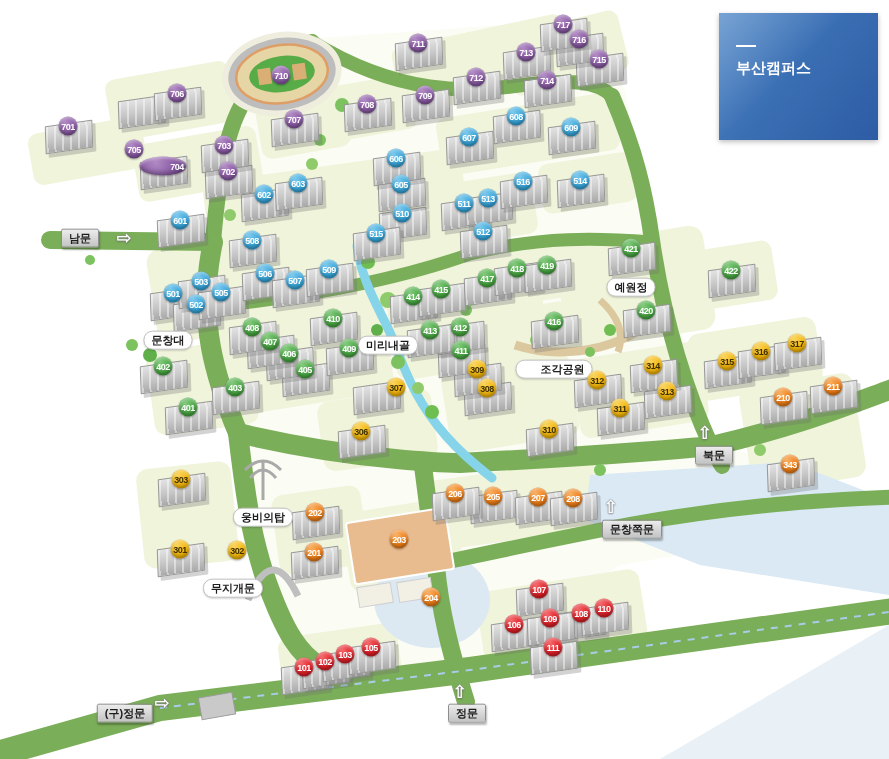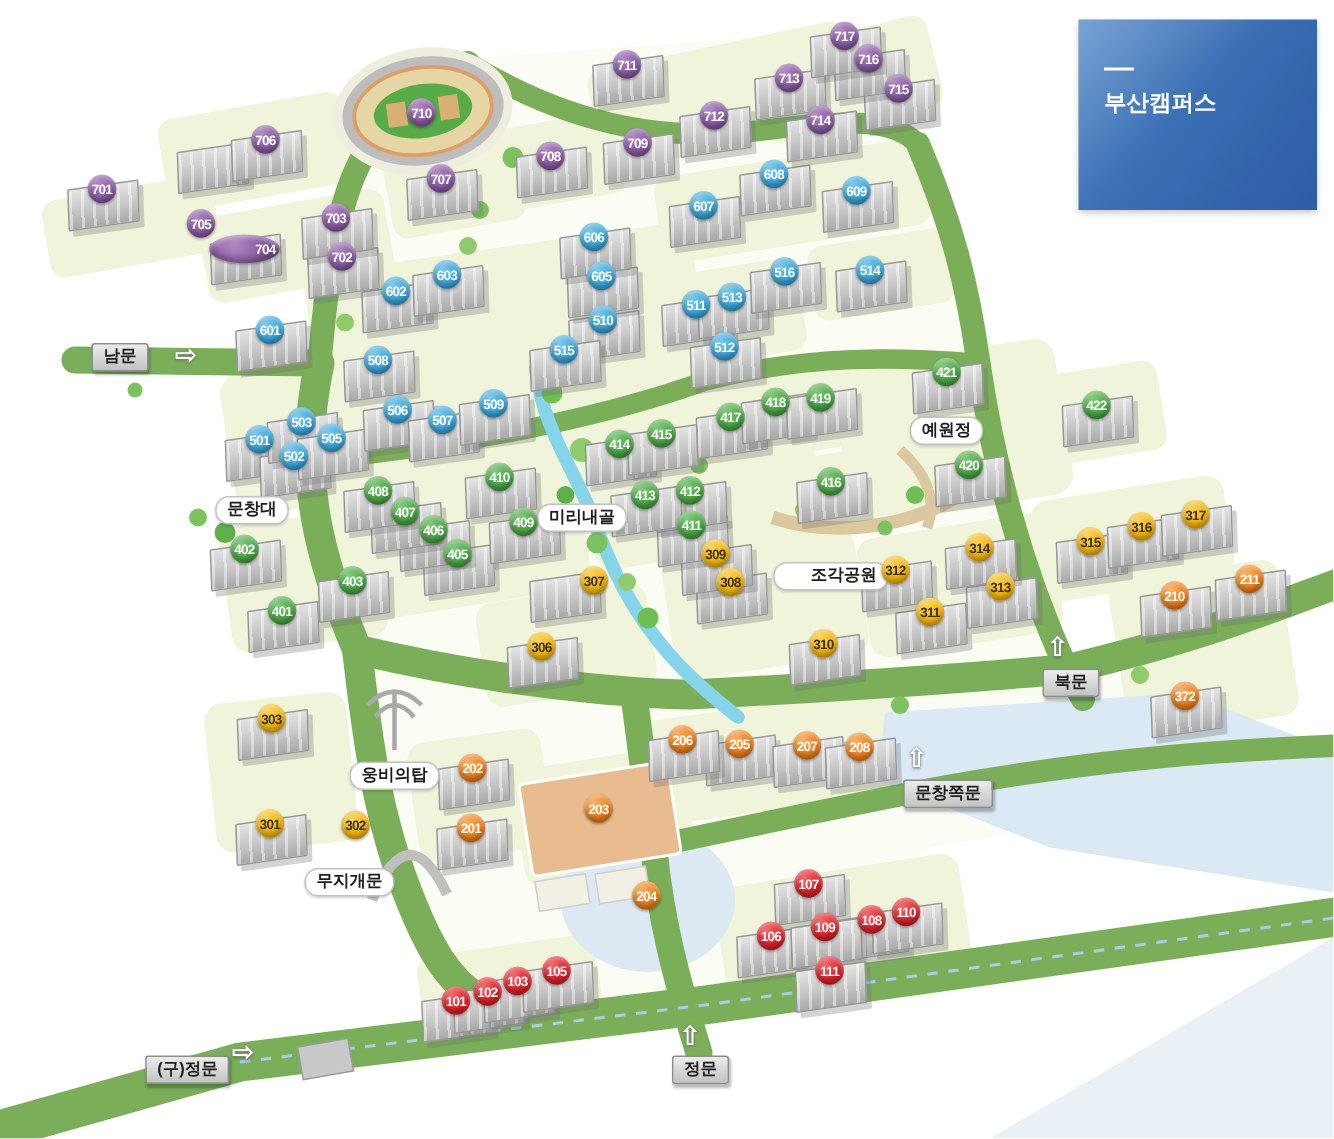--- a/index.html
+++ b/index.html
@@ -261,42 +261,42 @@
       <div class="arrow" style="left: 705px; top: 432px;">⇧</div>
       <div class="lbl gate" style="left: 467px; top: 713px;">정문</div>
       <div class="arrow" style="left: 460px; top: 691px;">⇧</div>
       <div class="lbl gate" style="left: 125px; top: 713px;">(구)정문</div>
       <div class="arrow" style="left: 162px; top: 702px;">⇨</div>
       <div class="lbl gate" style="left: 632px; top: 529px;">문창쪽문</div>
       <div class="arrow" style="left: 611px; top: 506px;">⇧</div>
       <div class="lbl place" style="left: 168px; top: 340px;">문창대</div>
       <div class="lbl place" style="left: 388px; top: 345px;">미리내골</div>
       <div class="lbl place" style="left: 612px; top: 287px; margin-left: 19px;">예원정</div>
-      <div class="lbl place" style="left: 554px; top: 384px; padding-left: 24px;">조각공원</div>
+      <div class="lbl place" style="left: 554px; top: 369px; padding-left: 24px;">조각공원</div>
       <div class="lbl place" style="left: 263px; top: 517px;">웅비의탑</div>
       <div class="lbl place" style="left: 233px; top: 588px;">무지개문</div>
       <div class="marker" style="left: 304px; top: 667px; background: radial-gradient(circle at 35% 30%, rgb(244, 104, 107) 0%, rgb(224, 33, 40) 55%, rgb(169, 19, 24) 100%); color: rgb(255, 255, 255);">101</div>
       <div class="marker" style="left: 325px; top: 661px; background: radial-gradient(circle at 35% 30%, rgb(244, 104, 107) 0%, rgb(224, 33, 40) 55%, rgb(169, 19, 24) 100%); color: rgb(255, 255, 255);">102</div>
       <div class="marker" style="left: 345px; top: 654px; background: radial-gradient(circle at 35% 30%, rgb(244, 104, 107) 0%, rgb(224, 33, 40) 55%, rgb(169, 19, 24) 100%); color: rgb(255, 255, 255);">103</div>
       <div class="marker" style="left: 371px; top: 647px; background: radial-gradient(circle at 35% 30%, rgb(244, 104, 107) 0%, rgb(224, 33, 40) 55%, rgb(169, 19, 24) 100%); color: rgb(255, 255, 255);">105</div>
       <div class="marker" style="left: 514px; top: 624px; background: radial-gradient(circle at 35% 30%, rgb(244, 104, 107) 0%, rgb(224, 33, 40) 55%, rgb(169, 19, 24) 100%); color: rgb(255, 255, 255);">106</div>
       <div class="marker" style="left: 539px; top: 589px; background: radial-gradient(circle at 35% 30%, rgb(244, 104, 107) 0%, rgb(224, 33, 40) 55%, rgb(169, 19, 24) 100%); color: rgb(255, 255, 255);">107</div>
       <div class="marker" style="left: 581px; top: 613px; background: radial-gradient(circle at 35% 30%, rgb(244, 104, 107) 0%, rgb(224, 33, 40) 55%, rgb(169, 19, 24) 100%); color: rgb(255, 255, 255);">108</div>
       <div class="marker" style="left: 550px; top: 618px; background: radial-gradient(circle at 35% 30%, rgb(244, 104, 107) 0%, rgb(224, 33, 40) 55%, rgb(169, 19, 24) 100%); color: rgb(255, 255, 255);">109</div>
       <div class="marker" style="left: 604px; top: 608px; background: radial-gradient(circle at 35% 30%, rgb(244, 104, 107) 0%, rgb(224, 33, 40) 55%, rgb(169, 19, 24) 100%); color: rgb(255, 255, 255);">110</div>
       <div class="marker" style="left: 553px; top: 647px; background: radial-gradient(circle at 35% 30%, rgb(244, 104, 107) 0%, rgb(224, 33, 40) 55%, rgb(169, 19, 24) 100%); color: rgb(255, 255, 255);">111</div>
       <div class="marker" style="left: 314px; top: 552px; background: radial-gradient(circle at 35% 30%, rgb(248, 176, 99) 0%, rgb(240, 128, 25) 55%, rgb(192, 94, 8) 100%); color: rgb(255, 255, 255);">201</div>
       <div class="marker" style="left: 315px; top: 512px; background: radial-gradient(circle at 35% 30%, rgb(248, 176, 99) 0%, rgb(240, 128, 25) 55%, rgb(192, 94, 8) 100%); color: rgb(255, 255, 255);">202</div>
       <div class="marker" style="left: 399px; top: 539px; background: radial-gradient(circle at 35% 30%, rgb(248, 176, 99) 0%, rgb(240, 128, 25) 55%, rgb(192, 94, 8) 100%); color: rgb(255, 255, 255);">203</div>
       <div class="marker" style="left: 431px; top: 597px; background: radial-gradient(circle at 35% 30%, rgb(248, 176, 99) 0%, rgb(240, 128, 25) 55%, rgb(192, 94, 8) 100%); color: rgb(255, 255, 255);">204</div>
       <div class="marker" style="left: 493px; top: 496px; background: radial-gradient(circle at 35% 30%, rgb(248, 176, 99) 0%, rgb(240, 128, 25) 55%, rgb(192, 94, 8) 100%); color: rgb(255, 255, 255);">205</div>
       <div class="marker" style="left: 455px; top: 493px; background: radial-gradient(circle at 35% 30%, rgb(248, 176, 99) 0%, rgb(240, 128, 25) 55%, rgb(192, 94, 8) 100%); color: rgb(255, 255, 255);">206</div>
       <div class="marker" style="left: 538px; top: 497px; background: radial-gradient(circle at 35% 30%, rgb(248, 176, 99) 0%, rgb(240, 128, 25) 55%, rgb(192, 94, 8) 100%); color: rgb(255, 255, 255);">207</div>
       <div class="marker" style="left: 573px; top: 498px; background: radial-gradient(circle at 35% 30%, rgb(248, 176, 99) 0%, rgb(240, 128, 25) 55%, rgb(192, 94, 8) 100%); color: rgb(255, 255, 255);">208</div>
-      <div class="marker" style="left: 790px; top: 464px; background: radial-gradient(circle at 35% 30%, rgb(248, 176, 99) 0%, rgb(240, 128, 25) 55%, rgb(192, 94, 8) 100%); color: rgb(255, 255, 255);">372</div>
+      <div class="marker" style="left: 790px; top: 464px; background: radial-gradient(circle at 35% 30%, rgb(248, 176, 99) 0%, rgb(240, 128, 25) 55%, rgb(192, 94, 8) 100%); color: rgb(255, 255, 255);">343</div>
       <div class="marker" style="left: 783px; top: 397px; background: radial-gradient(circle at 35% 30%, rgb(248, 176, 99) 0%, rgb(240, 128, 25) 55%, rgb(192, 94, 8) 100%); color: rgb(255, 255, 255);">210</div>
       <div class="marker" style="left: 833px; top: 386px; background: radial-gradient(circle at 35% 30%, rgb(248, 176, 99) 0%, rgb(240, 128, 25) 55%, rgb(192, 94, 8) 100%); color: rgb(255, 255, 255);">211</div>
       <div class="marker" style="left: 180px; top: 549px; background: radial-gradient(circle at 35% 30%, rgb(250, 212, 94) 0%, rgb(245, 184, 10) 55%, rgb(201, 143, 0) 100%); color: rgb(63, 48, 0);">301</div>
       <div class="marker" style="left: 237px; top: 550px; background: radial-gradient(circle at 35% 30%, rgb(250, 212, 94) 0%, rgb(245, 184, 10) 55%, rgb(201, 143, 0) 100%); color: rgb(63, 48, 0);">302</div>
       <div class="marker" style="left: 181px; top: 479px; background: radial-gradient(circle at 35% 30%, rgb(250, 212, 94) 0%, rgb(245, 184, 10) 55%, rgb(201, 143, 0) 100%); color: rgb(63, 48, 0);">303</div>
       <div class="marker" style="left: 361px; top: 431px; background: radial-gradient(circle at 35% 30%, rgb(250, 212, 94) 0%, rgb(245, 184, 10) 55%, rgb(201, 143, 0) 100%); color: rgb(63, 48, 0);">306</div>
       <div class="marker" style="left: 396px; top: 387px; background: radial-gradient(circle at 35% 30%, rgb(250, 212, 94) 0%, rgb(245, 184, 10) 55%, rgb(201, 143, 0) 100%); color: rgb(63, 48, 0); text-align: right;">307</div>
       <div class="marker" style="left: 487px; top: 388px; background: radial-gradient(circle at 35% 30%, rgb(250, 212, 94) 0%, rgb(245, 184, 10) 55%, rgb(201, 143, 0) 100%); color: rgb(63, 48, 0);">308</div>
       <div class="marker" style="left: 477px; top: 369px; background: radial-gradient(circle at 35% 30%, rgb(250, 212, 94) 0%, rgb(245, 184, 10) 55%, rgb(201, 143, 0) 100%); color: rgb(63, 48, 0);">309</div>
       <div class="marker" style="left: 549px; top: 429px; background: radial-gradient(circle at 35% 30%, rgb(250, 212, 94) 0%, rgb(245, 184, 10) 55%, rgb(201, 143, 0) 100%); color: rgb(63, 48, 0);">310</div>

